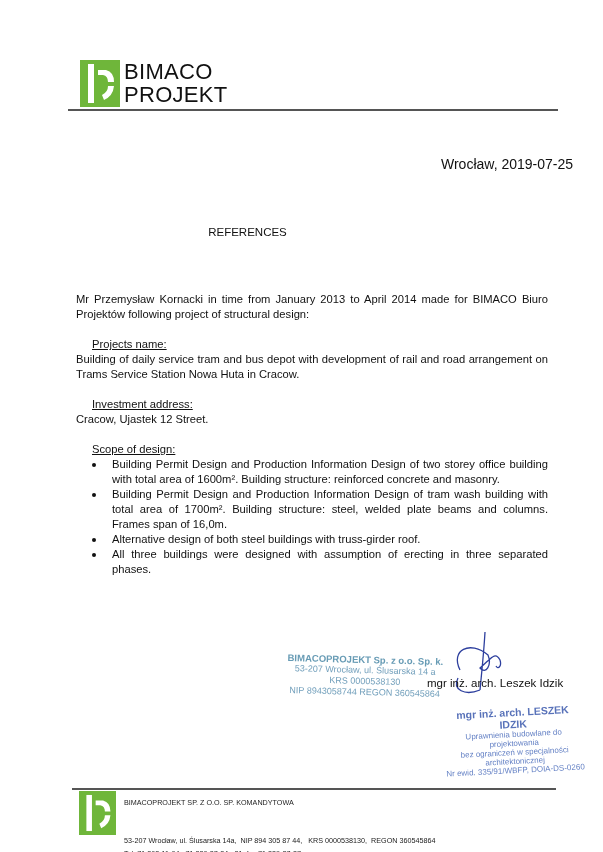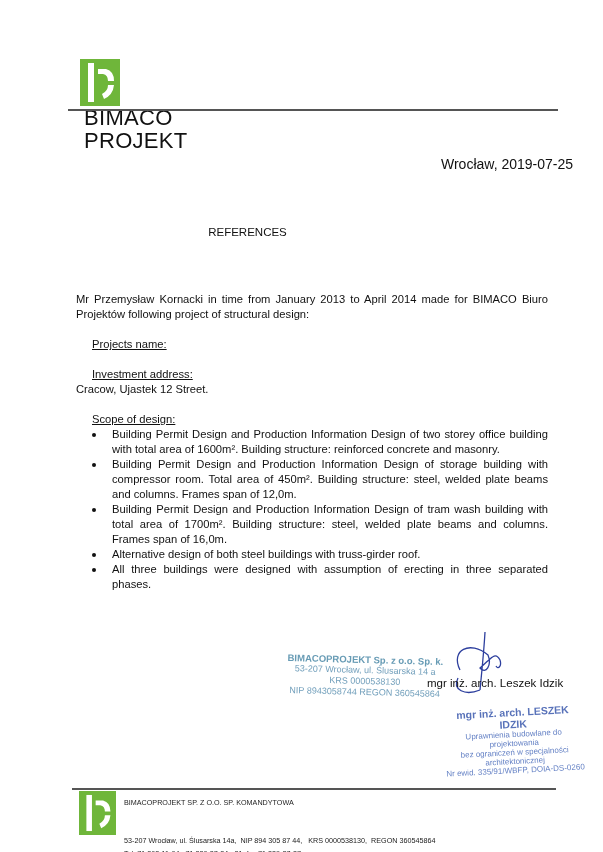--- a/index.html
+++ b/index.html
@@ -1,21 +1,21 @@
 <!DOCTYPE html>
 <html><head>
   <meta charset="utf-8">
   <style>
     html, body { margin: 0; padding: 0; background: #ffffff; }
     body {
       width: 603px; height: 852px; position: relative; overflow: hidden;
       font-family: "Liberation Sans", "DejaVu Sans", sans-serif;
       color: #111;
     }
-    .logo { position: absolute; left: 80px; top: 59px; height: 48px; display: flex; align-items: flex-start; flex-direction: column; }
+    .logo { position: absolute; left: 80px; top: 59px; height: 48px; display: flex; align-items: center; }
     .logo-mark { width: 40px; height: 47px; background: #6fb63a; position: relative; }
     .logo-text {
       margin-left: 4px; font-family: "Liberation Sans", sans-serif;
       font-size: 22px; line-height: 23px; letter-spacing: 0.3px; color: #111;
     }
     .hr-top { position: absolute; left: 68px; top: 109px; width: 490px; height: 2px; background: #555; }
     .date { position: absolute; left: 441px; top: 156px; font-size: 14px; }
     .title { position: absolute; left: 0; width: 495px; top: 226px; text-align: center; font-size: 11.5px; }
     .content {
       position: absolute; left: 76px; top: 292px; width: 472px;
@@ -68,32 +68,32 @@
 
 <div class="date">Wrocław, 2019-07-25</div>
 
 <div class="title">REFERENCES</div>
 
 <div class="content">
   <p class="para">Mr Przemysław Kornacki in time from January 2013 to April 2014 made for BIMACO Biuro Projektów following project of structural design:</p>
 
   <div class="para">
     <div class="u">Projects name:</div>
+    <div>Building of daily service tram and bus depot with development of rail and road arrangement on Trams Service Station Nowa Huta in Cracow.</div>
   </div>
 
   <div class="para">
     <div class="u">Investment address:</div>
     <div>Cracow, Ujastek 12 Street.</div>
   </div>
 
   <div>
     <div class="u">Scope of design:</div>
     <ul class="scope">
       <li>Building Permit Design and Production Information Design of two storey office building with total area of 1600m². Building structure: reinforced concrete and masonry.</li>
-      <li>Building Permit Design and Production Information Design of storage building with compressor room. Total area of 450m². Building structure: steel, welded plate beams and columns. Frames span of 12,0m.</li>
       <li>Building Permit Design and Production Information Design of tram wash building with total area of 1700m². Building structure: steel, welded plate beams and columns. Frames span of 16,0m.</li>
       <li>Alternative design of both steel buildings with truss-girder roof.</li>
       <li>All three buildings were designed with assumption of erecting in three separated phases.</li>
     </ul>
   </div>
 </div>
 
 <div class="stamp">
   <div class="company">BIMACOPROJEKT Sp. z o.o. Sp. k.</div>
   <div>53-207 Wrocław, ul. Ślusarska 14 a</div>

